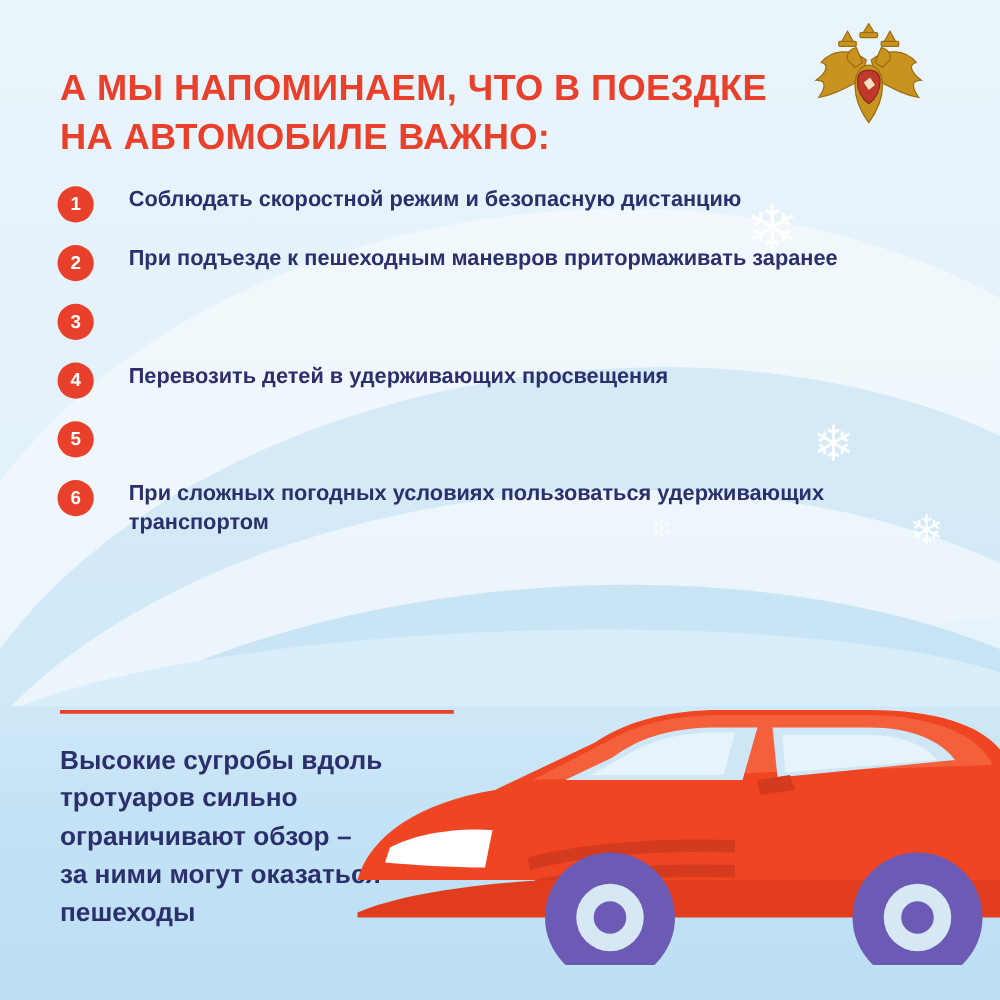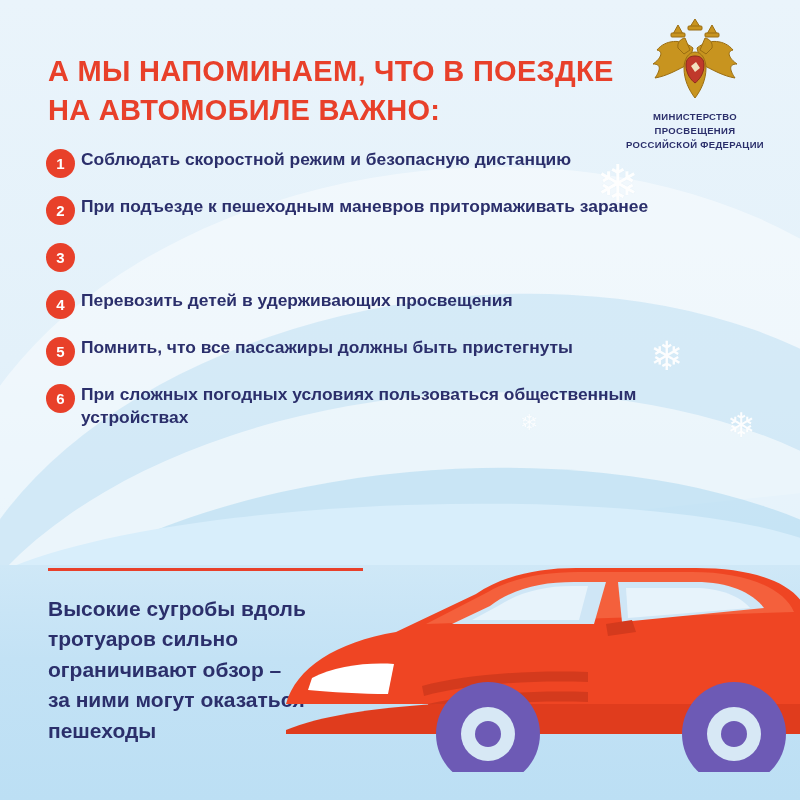--- a/index.html
+++ b/index.html
@@ -138,21 +138,21 @@
     background: #e8402a;
     color: #ffffff;
     font-size: 15px;
     font-weight: bold;
     display: flex;
     align-items: center;
     justify-content: center;
     margin-top: 1px;
   }
   .item-text {
-    margin-left: 6px;
+    margin-left: 28px;
     font-size: 17.4px;
     font-weight: bold;
     line-height: 1.33;
     color: #2b2f6b;
     max-width: 630px;
   }
 
   
   .divider {
     position: absolute;
@@ -217,24 +217,20 @@
 
         <path d="M38 20 c-5 1 -8 5 -7 10 l6 6 6 -4 z"></path>
         <path d="M58 20 c5 1 8 5 7 10 l-6 6 -6 -4 z"></path>
 
         <path d="M48 34 c-7 0 -11 8 -11 16 c0 12 5 22 11 30 c6 -8 11 -18 11 -30 c0 -8 -4 -16 -11 -16 z"></path>
       </g>
 
       <path d="M48 38 c-6 0 -9 3 -9 9 c0 9 5 15 9 18 c4 -3 9 -9 9 -18 c0 -6 -3 -9 -9 -9 z" fill="#c0392b" stroke="#8c2a1e" stroke-width="1"></path>
       <path d="M44 48 l5 -4 4 6 -5 4 z" fill="#f2e2c0"></path>
     </svg>
-    <div class="emblem-caption">Министерство
-просвещения
-Российской
-Федерации</div>
   </div>
 
   <div class="heading">А мы напоминаем, что в поездке на автомобиле важно:</div>
 
   <div class="list">
     <div class="item">
       <div class="badge">1</div>
       <div class="item-text">Соблюдать скоростной режим и безопасную дистанцию</div>
     </div>
     <div class="item">
@@ -243,25 +239,24 @@
     </div>
     <div class="item">
       <div class="badge">3</div>
     </div>
     <div class="item">
       <div class="badge">4</div>
       <div class="item-text">Перевозить детей в удерживающих просвещения</div>
     </div>
     <div class="item">
       <div class="badge">5</div>
-      <div class="item-text">Помнить, что все пассажиры должны быть пристегнуты</div>
     </div>
     <div class="item">
       <div class="badge">6</div>
-      <div class="item-text">При сложных погодных условиях пользоваться общественным устройствах</div>
+      <div class="item-text">При сложных погодных условиях пользоваться удерживающих транспортом</div>
     </div>
   </div>
 
   <div class="divider"></div>
 
   <div class="footnote" style="white-space: pre-line;">Высокие сугробы вдоль тротуаров сильно ограничивают обзор –
 за ними могут оказаться пешеходы</div>
 
   <svg class="car" viewBox="0 0 530 300">
 

